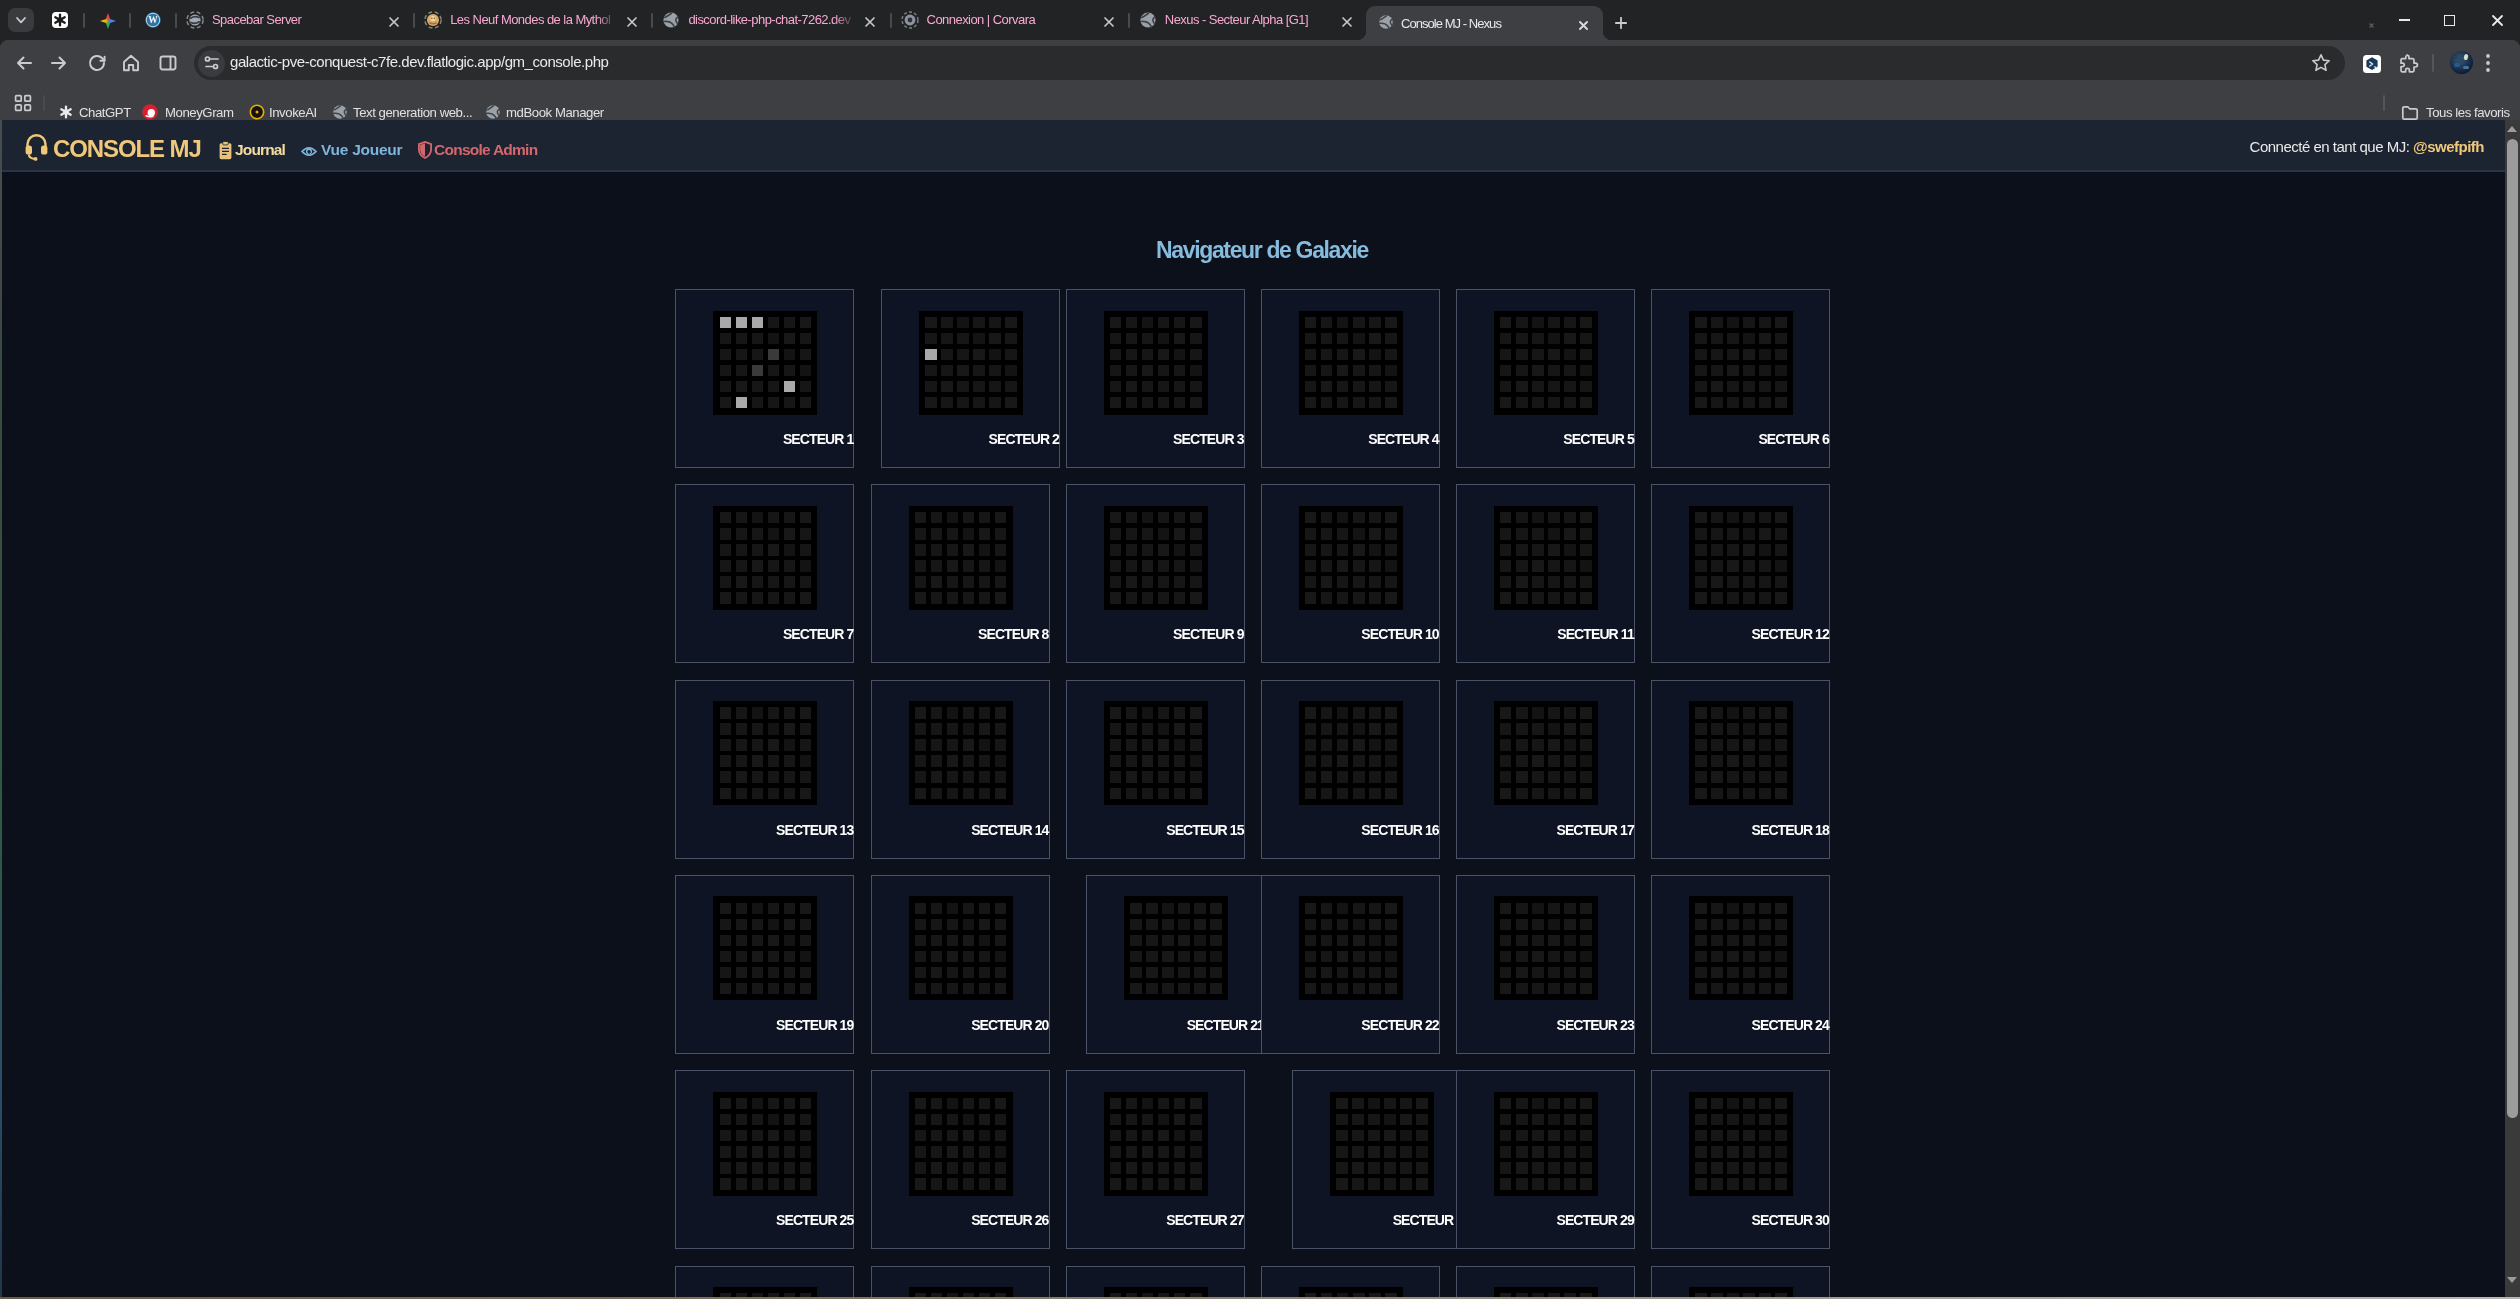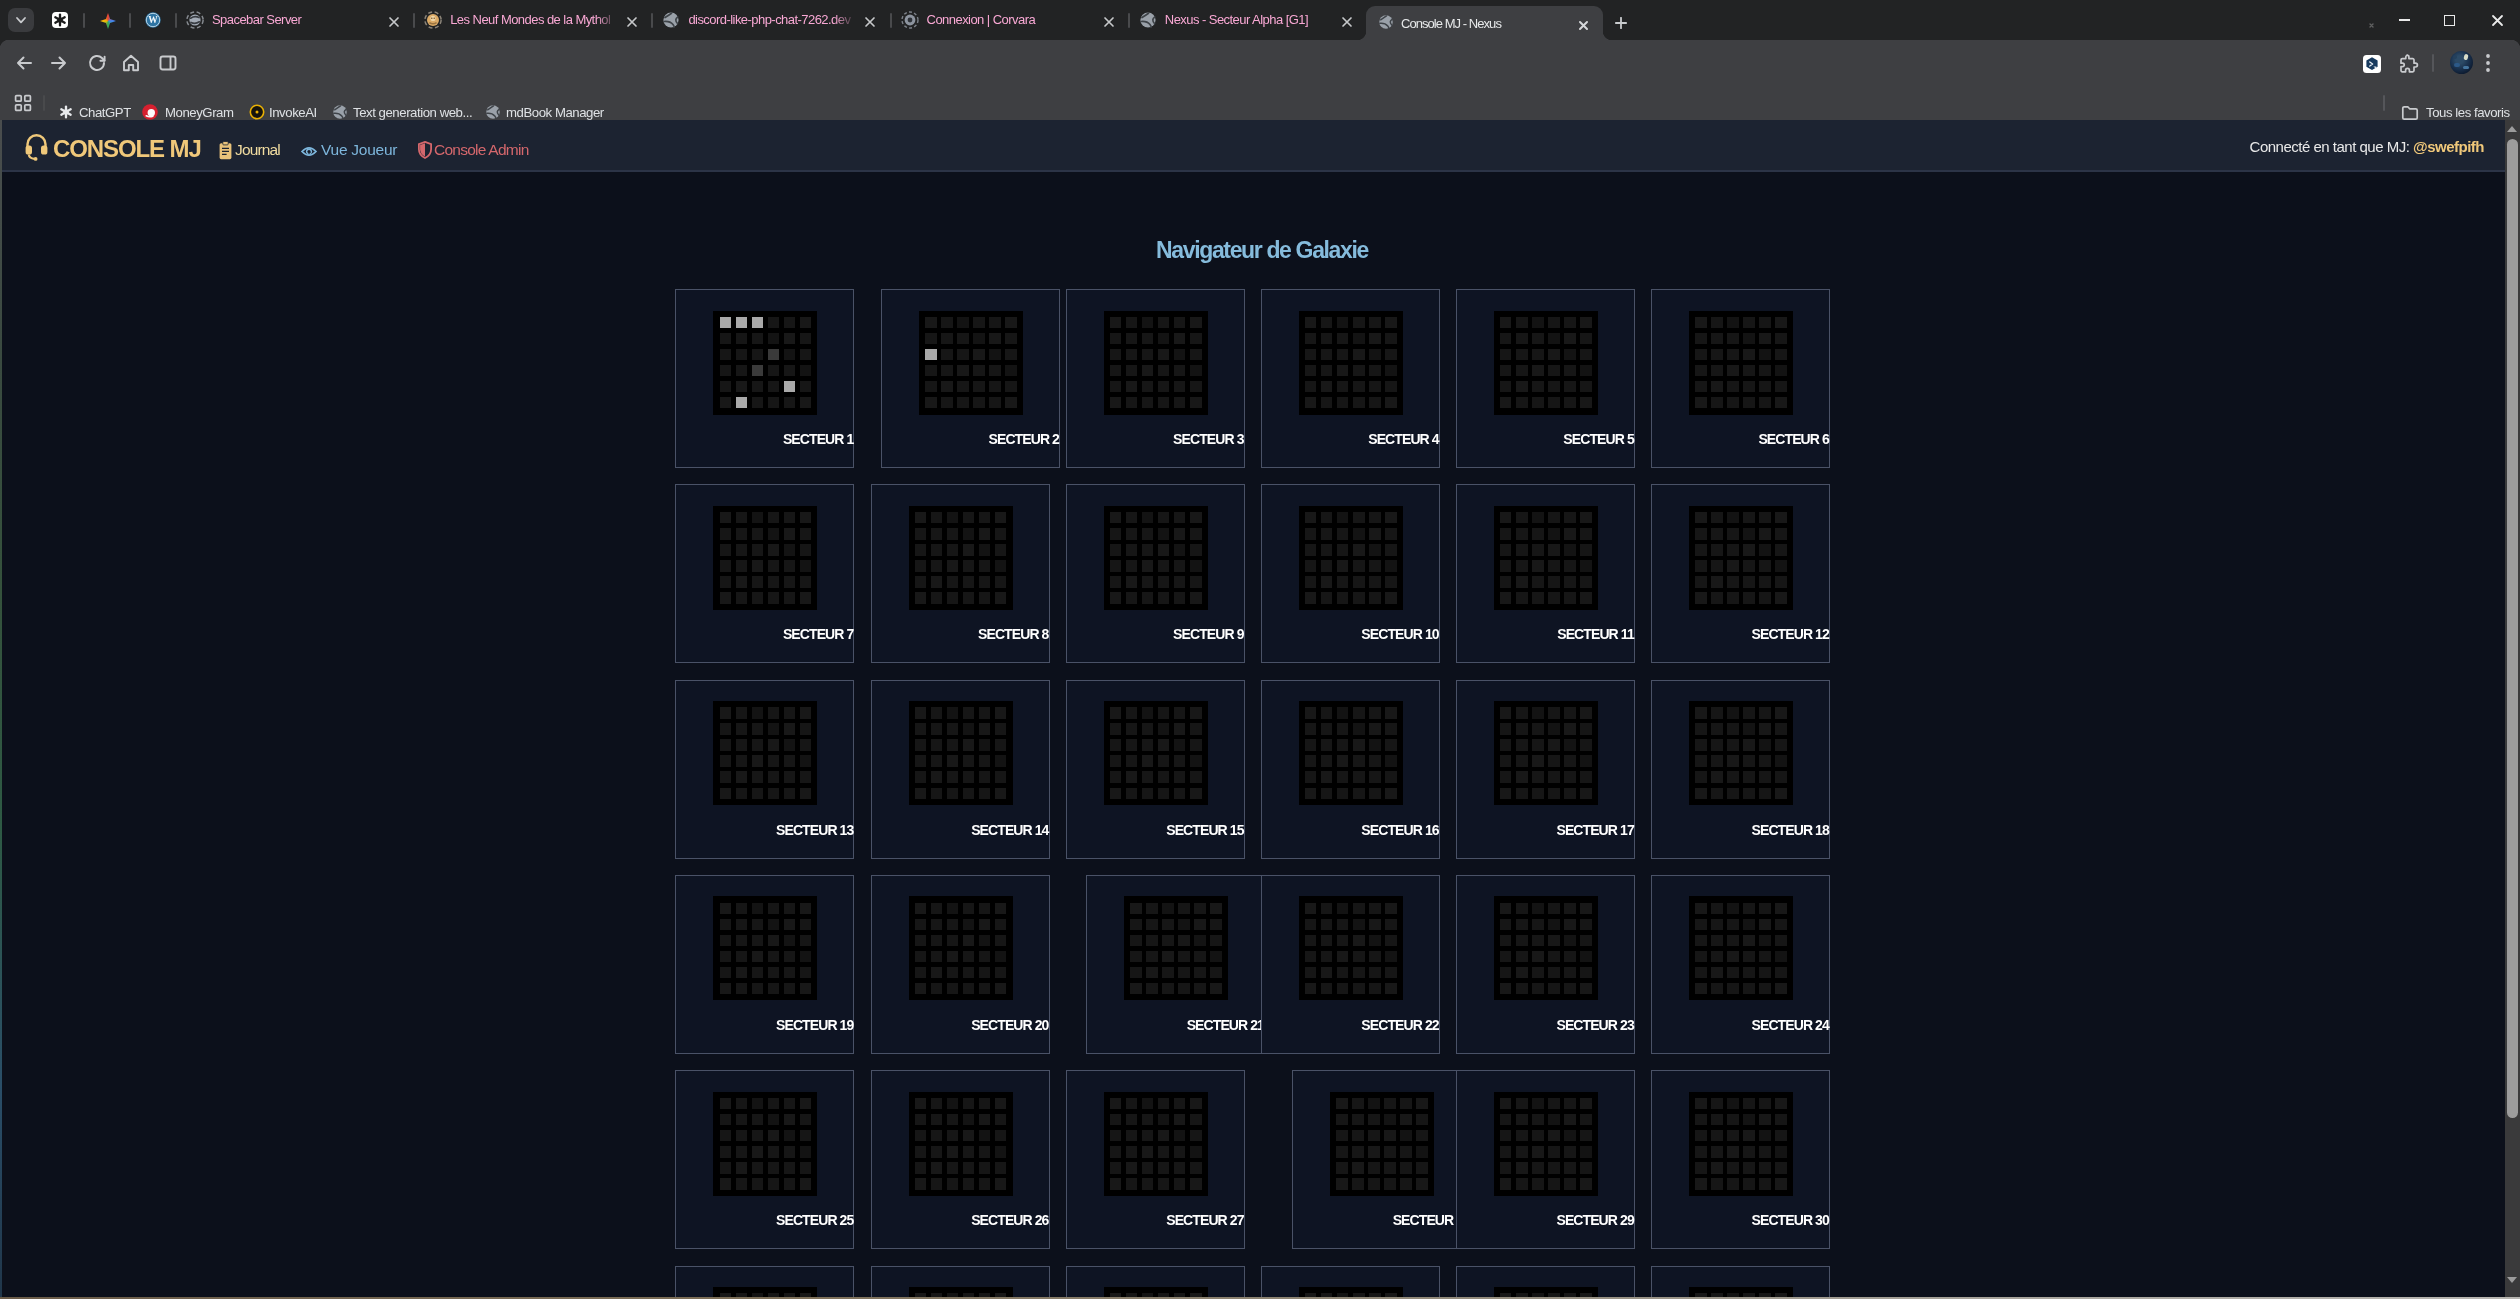--- a/index.html
+++ b/index.html
@@ -12,21 +12,21 @@
 .tab{position:absolute;top:0;height:40px}
 .tabtitle{position:absolute;top:12px;font-size:13px;letter-spacing:-0.55px;color:#f9a8d4;white-space:nowrap;overflow:hidden}
 .tabtitle.fade:after{content:"";position:absolute;right:0;top:0;bottom:0;width:22px;background:linear-gradient(to right,rgba(34,35,36,0),#222324)}
 .sep{position:absolute;width:2px;border-radius:1px;background:#494a4c}
 .chbtn{position:absolute;display:flex;align-items:center;justify-content:center}
 #activetab{position:absolute;left:1366px;top:6px;width:237px;height:34px;background:#3e3f42;border-radius:9px 9px 0 0}
 #activetab .flare{position:absolute;bottom:0;width:9px;height:9px;background:radial-gradient(circle at 0 0, transparent 9px, #3e3f42 9.5px)}
 #pill{position:absolute;left:194px;top:6px;width:2151px;height:34px;border-radius:17px;background:#2a2b2d}
 .bmitem{position:absolute;top:0;height:34px;display:flex;align-items:flex-end;gap:7px;color:#dee1e4;font-size:13.2px;letter-spacing:-0.45px}
 #pageheader{position:absolute;left:0;top:0;width:2505px;height:52px;background:#1c2331;border-bottom:2px solid #2c3447}
-.navlink{position:absolute;top:0;height:60px;display:flex;align-items:center;font-weight:normal}
+.navlink{position:absolute;top:0;height:60px;display:flex;align-items:center;font-weight:bold}
 .card{position:absolute;width:179px;height:179px;background:#0e1423;border:1px solid #4a5267}
 .mini{position:absolute;left:37px;top:20.5px;width:104px;height:104px;background:#000;padding:6.2px;display:grid;grid-template-columns:repeat(6,11.5px);grid-template-rows:repeat(6,11.5px);gap:4.55px}
 .mini i{display:block;background:#161616}
 .mini i.b{background:#a9a9a9}
 .mini i.m{background:#3a3a3a}
 .mini i:nth-child(7n+3){background:#131313}
 .mini i:nth-child(5n+1){background:#181818}
 .mini i.b{background:#a9a9a9}
 .mini i.m{background:#3a3a3a}
 .lbl{position:absolute;left:0;top:141px;width:100%;text-align:right;font-weight:bold;font-size:14px;letter-spacing:-0.9px;color:#fff}
@@ -173,20 +173,34 @@
           <path d="M19 12 a7 7 0 1 1 -2.05-4.95 L19.4 9.5" fill="none" stroke="#c9cbce" stroke-width="2" stroke-linecap="round"></path>
           <path d="M19.6 5.6 V9.8 H15.4" fill="none" stroke="#c9cbce" stroke-width="1.9" stroke-linecap="round" stroke-linejoin="round"></path>
         </svg></span>
       <span class="abs" style="left:119.0px;top:11.0px;width:24px;height:24px"><svg width="24" height="24" viewBox="0 0 24 24" style="">
           <path d="M5 11 L12 4.8 L19 11 V19.2 H14.2 V14 H9.8 V19.2 H5 Z" fill="none" stroke="#c9cbce" stroke-width="1.9" stroke-linejoin="round"></path>
         </svg></span>
       <span class="abs" style="left:155.5px;top:11.0px;width:24px;height:24px"><svg width="24" height="24" viewBox="0 0 24 24" style="">
           <rect x="4.5" y="5.5" width="15" height="13" rx="2.2" fill="none" stroke="#c9cbce" stroke-width="1.9"></rect>
           <path d="M14.5 6 V18" stroke="#c9cbce" stroke-width="1.9"></path>
         </svg></span>
+      <div id="pill">
+        <span class="abs" style="left:4px;top:3.5px;width:27px;height:27px;border-radius:50%;background:#3a3b3f;display:flex;align-items:center;justify-content:center">
+          <svg width="22" height="22" viewBox="0 0 22 22" style="">
+            <circle cx="6.5" cy="7" r="2" fill="none" stroke="#c9cbce" stroke-width="1.7"></circle>
+            <path d="M9.5 7 H17" stroke="#c9cbce" stroke-width="1.7" stroke-linecap="round"></path>
+            <circle cx="14.5" cy="14.5" r="2" fill="none" stroke="#c9cbce" stroke-width="1.7"></circle>
+            <path d="M5 14.5 H11.5" stroke="#c9cbce" stroke-width="1.7" stroke-linecap="round"></path>
+          </svg>
+        </span>
+        <span class="abs" style="left:36px;top:7px;font-size:15px;letter-spacing:-0.45px;color:#e8eaed;white-space:nowrap">galactic-pve-conquest-c7fe.dev.flatlogic.app/gm_console.php</span>
+        <span class="abs" style="left:2116px;top:6px;width:22px;height:22px"><svg width="22" height="22" viewBox="0 0 22 22" style="">
+            <path d="M11 2.8 L13.45 8.1 L19.2 8.75 L14.9 12.65 L16.1 18.3 L11 15.4 L5.9 18.3 L7.1 12.65 L2.8 8.75 L8.55 8.1 Z" fill="none" stroke="#c9cbce" stroke-width="1.6" stroke-linejoin="round"></path>
+          </svg></span>
+      </div>
       <span class="abs" style="left:2363px;top:15px;width:18px;height:18px">
         <span style="position:absolute;left:0;top:0;width:18px;height:18px;background:#fff;border-radius:3.5px;"></span>
         <svg width="18" height="18" viewBox="0 0 18 18" style="position:absolute;left:0;top:0">
           <path d="M9 2.2 L14.6 5.4 V11.8 L9 15 L3.4 11.8 V5.4 Z" fill="#173a5e"></path>
           <path d="M6.8 7 L9.6 9 L6.8 11" fill="none" stroke="#e8eef4" stroke-width="1.4" stroke-linecap="round" stroke-linejoin="round"></path>
           <path d="M10.4 11.4 h3 v2.2 l-1.6 -0.8 z" fill="#e8eef4"></path>
         </svg>
       </span>
       <span class="abs" style="left:2396.5px;top:12.0px;width:22px;height:22px"><svg width="22" height="22" viewBox="0 0 22 22" style="">
           <path d="M10 3.2 a1.9 1.9 0 0 1 1.9 1.9 v1.5 h3.8 a1.3 1.3 0 0 1 1.3 1.3 v3.3 h1.5 a1.9 1.9 0 0 1 0 3.8 h-1.5 v3.5 a1.3 1.3 0 0 1 -1.3 1.3 h-3.3 v-1.5 a1.9 1.9 0 0 0 -3.8 0 v1.5 h-3.3 a1.3 1.3 0 0 1 -1.3 -1.3 v-3.8 h1.5 a1.75 1.75 0 0 0 0 -3.5 h-1.5 v-3.3 a1.3 1.3 0 0 1 1.3 -1.3 h3.5 v-1.5 a1.9 1.9 0 0 1 1.9 -1.9 z" fill="none" stroke="#c9cbce" stroke-width="1.7" stroke-linejoin="round"></path>

